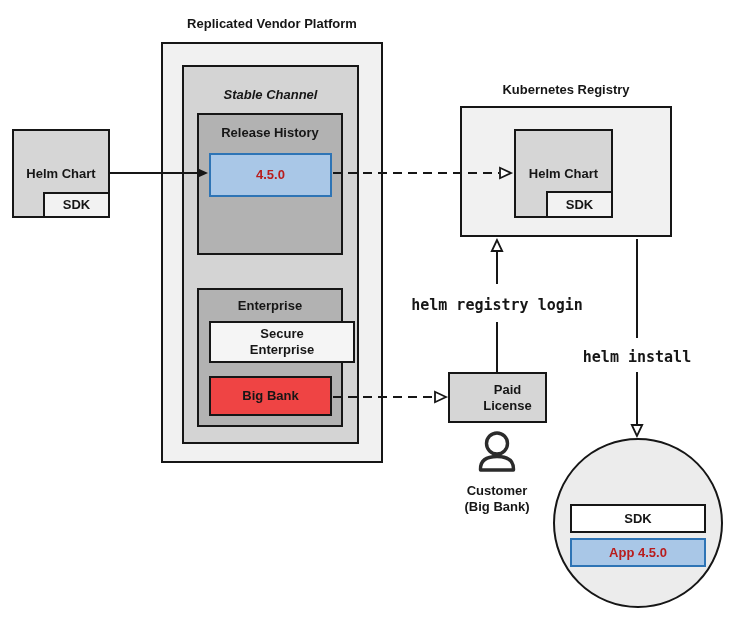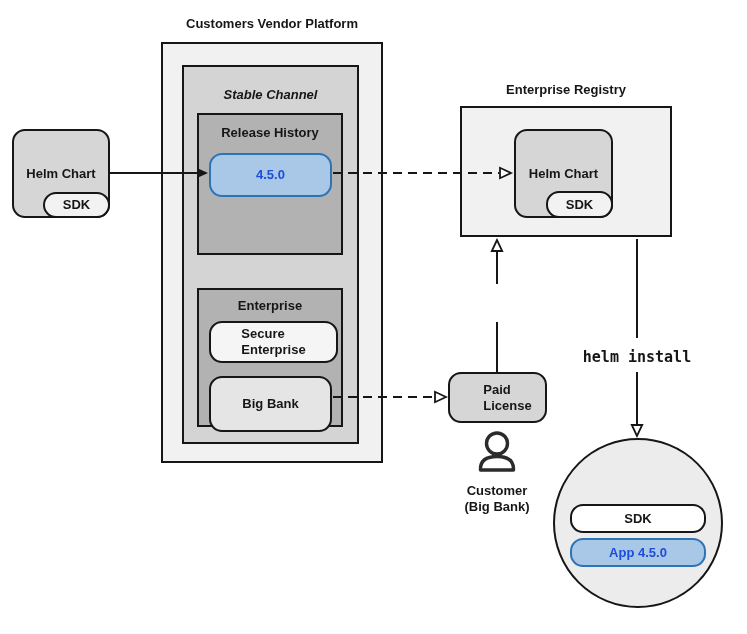--- a/index.html
+++ b/index.html
@@ -19,22 +19,21 @@
   .lbl {
     font-weight: bold;
     font-size: 13px;
     line-height: 1.2;
     color: #161616;
   }
   .center {
     display: flex;
     align-items: center;
     justify-content: center;
-    text-align: left;
-    border-radius: 13px;
+    text-align: center;
   }
   .toplabel {
     position: absolute;
     left: 0; right: 0;
     text-align: center;
   }
   .pre { white-space: pre-line; }
   .floating {
     position: absolute;
     text-align: center;
@@ -42,62 +41,62 @@
   .mono {
     font-family: "DejaVu Sans Mono", monospace;
     font-weight: bold;
     font-size: 15px;
     color: #161616;
   }
   .hl {
     background: #a9c7e7;
     border-color: #2e74b5;
   }
-  .hl .lbl, .hl.lbl { color: #1d4ed8; }
+  .hl .lbl, .hl.lbl { color: #b91c1c; }
   #overlay {
     position: absolute;
     left: 0; top: 0;
     pointer-events: none;
   }
 
   
   #vendor-platform   { left:161px; top:42px;  width:222px; height:421px; background:#f1f1f1; }
   #vendor-title      { left:161px; top:16px;  width:222px; }
   #stable-channel    { left:182px; top:65px;  width:177px; height:379px; background:#d4d4d4; }
   #stable-label      { top:20px;font-style:italic; }
   #release-history   { left:197px; top:113px; width:146px; height:142px; background:#b2b2b2; }
   #rh-label          { top:10px; }
   #rel-450           { left:209px; top:153px; width:123px; height:44px; }
   #rel-446           { left:209px; top:204px; width:123px; height:42px; background:#f5f5f5; }
   #customers         { left:197px; top:288px; width:146px; height:139px; background:#b2b2b2; }
   #cust-label        { top:8px; }
-  #cust-secure       { left:209px; top:321px; width:129px; height:42px; background:#f5f5f5; }
-  #cust-bigbank      { left:209px; top:376px; width:123px; height:56px; background:#e5e5e5; }
+  #cust-secure       { left:209px; top:321px; width:146px; height:42px; background:#f5f5f5; }
+  #cust-bigbank      { left:209px; top:376px; width:123px; height:40px; background:#ef4444; }
   #helm-src          { left:12px;  top:129px; width:98px;  height:89px; background:#d6d6d6; }
   #sdk-src           { left:43px;  top:192px; width:67px;  height:26px; background:#f2f2f2; }
   #registry-title    { left:460px; top:82px;  width:212px; }
   #registry          { left:460px; top:106px; width:212px; height:131px; background:#f1f1f1; }
   #helm-reg          { left:514px; top:129px; width:99px;  height:89px; background:#d6d6d6; }
   #sdk-reg           { left:546px; top:191px; width:67px;  height:27px; background:#f2f2f2; }
   #paid-license      { left:448px; top:372px; width:99px;  height:51px; background:#d6d6d6;padding-left:20px; }
   #k8s-circle        { left:553px; top:438px; width:170px; height:170px; background:#ececec; border-radius:50%; }
   #k8s-title         { left:553px; top:477px; width:170px; }
   #sdk-k8s           { left:570px; top:504px; width:136px; height:29px; background:#ffffff; }
   #app-k8s           { left:570px; top:538px; width:136px; height:29px; }
   #cmd-login         { left:347px; top:296px; width:300px; }
   #cmd-install       { left:487px; top:348px; width:300px; }
   #customer-caption  { left:427px; top:483px; width:140px; }
 </style>
 </head>
 <body>
 
 <div id="canvas">
 
-  <div id="vendor-title" class="floating lbl">Customers Vendor Platform</div>
-  <div id="registry-title" class="floating lbl">Enterprise Registry</div>
+  <div id="vendor-title" class="floating lbl">Replicated Vendor Platform</div>
+  <div id="registry-title" class="floating lbl">Kubernetes Registry</div>
 
   <div id="vendor-platform" class="box"></div>
   <div id="stable-channel" class="box">
     <div id="stable-label" class="toplabel lbl">Stable Channel</div>
   </div>
   <div id="release-history" class="box">
     <div id="rh-label" class="toplabel lbl">Release History</div>
   </div>
   <div id="rel-450" class="box center hl">
     <span class="lbl">4.5.0</span>
@@ -128,20 +127,21 @@
     <span class="lbl">SDK</span>
   </div>
 
   <div id="paid-license" class="box center">
     <span class="lbl pre">Paid
 License</span>
   </div>
   <div id="customer-caption" class="floating lbl pre">Customer
 (Big Bank)</div>
 
+  <div id="cmd-login" class="floating mono">helm registry login</div>
   <div id="cmd-install" class="floating mono">helm install</div>
 
   <div id="k8s-circle" class="box"></div>
   <div id="sdk-k8s" class="box center">
     <span class="lbl">SDK</span>
   </div>
   <div id="app-k8s" class="box center hl">
     <span class="lbl">App 4.5.0</span>
   </div>
 

